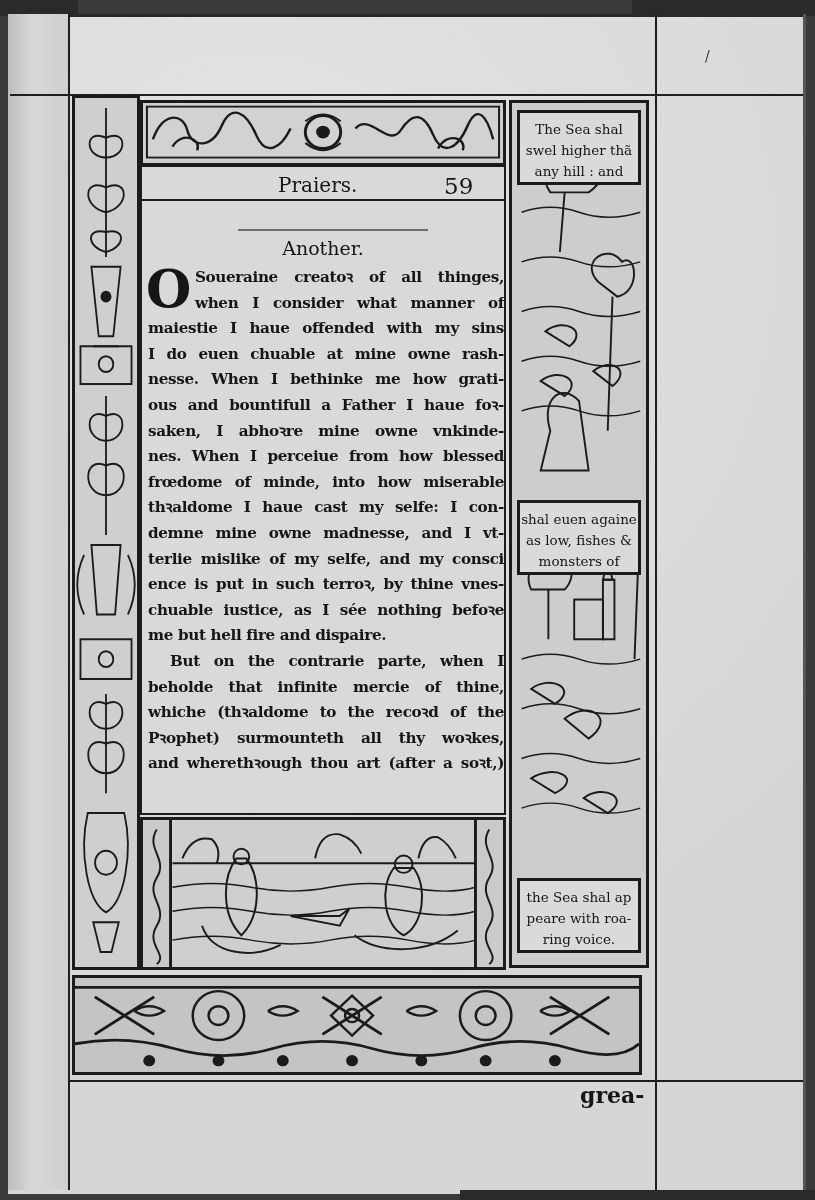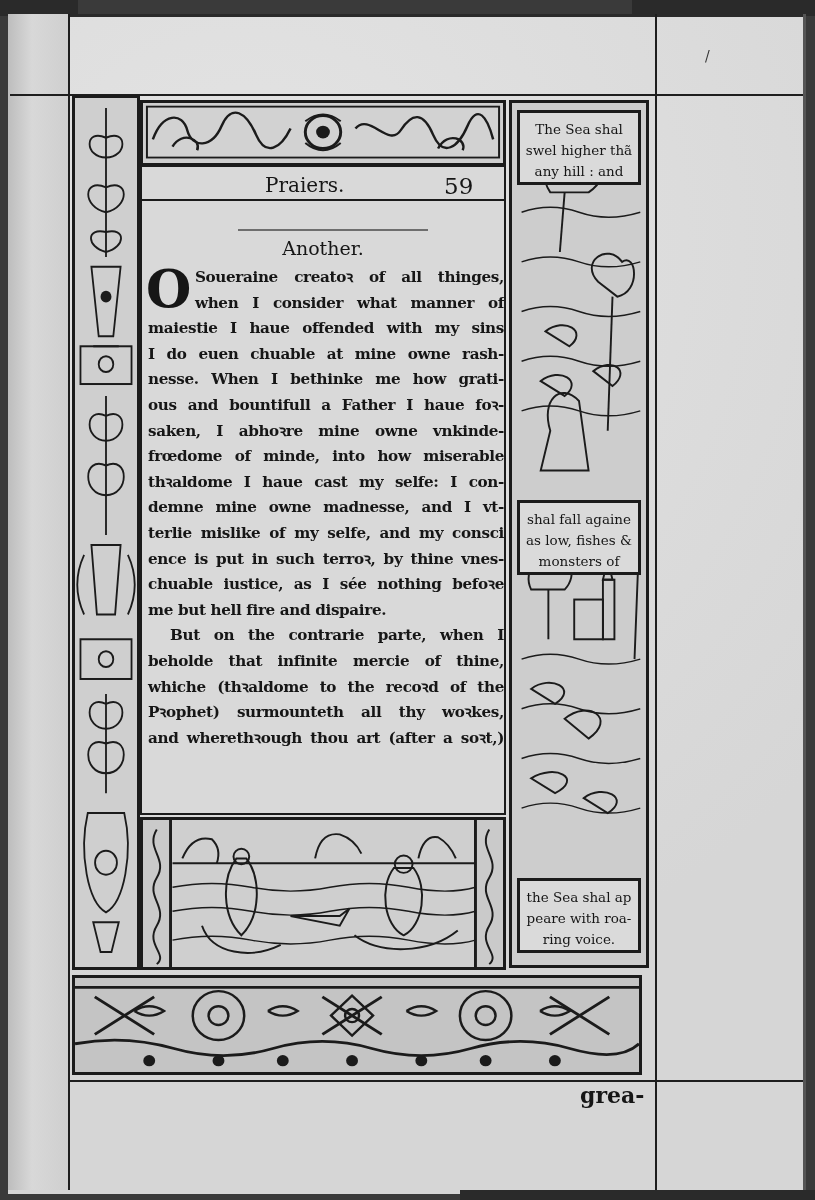--- a/index.html
+++ b/index.html
@@ -21,21 +21,21 @@
     .page { position:absolute; left:72px; top:95px; width:570px; height:985px; }
 
     
     .woodcut { position:absolute; background:#cfcfcf; border:3px solid #1b1b1b; overflow:hidden; }
     .woodcut svg { display:block; width:100%; height:100%; }
 
     .text-frame { position:absolute; left:68px; top:70px; width:366px; height:650px;
       background:#d9d9d9; border:2px solid #1b1b1b; }
     .running-head { position:absolute; left:0; top:0; width:100%; height:34px;
       border-bottom:2px solid #1b1b1b; }
-    .running-title { position:absolute; left:123px; top:6px; font-family:"DejaVu Serif",serif;
+    .running-title { position:absolute; left:136px; top:6px; font-family:"DejaVu Serif",serif;
       font-size:20px;text-align:center; }
     .folio { position:absolute; left:302px; top:6px; font-family:"DejaVu Serif",serif;
       font-size:23px; }
     .head-rule { position:absolute; left:96px; top:62px; width:190px; height:2px; background:#6e6e6e; }
     .heading { position:absolute; left:0; width:100%; top:70px; text-align:center;
       font-family:"DejaVu Serif",serif; font-size:19px; }
     .body-text { position:absolute; left:6px; top:98px; width:356px;
       font-family:"DejaVu Serif",serif; font-weight:bold; font-size:15.2px; line-height:25.6px;
       letter-spacing:-0.35px; text-align:justify; }
     .body-text .line { display:block; white-space:nowrap; text-align-last:justify; }
@@ -127,20 +127,21 @@
     <div class="body-text">
       <div>
         <span class="initial">O</span>
         <span class="line">Soueraine creatoꝛ of all thinges,</span>
         <span class="line">when I consider what manner of</span>
         <span class="line">maiestie I haue offended with my sins</span>
         <span class="line">I do euen chuable at mine owne rash-</span>
         <span class="line">nesse. When I bethinke me how grati-</span>
         <span class="line">ous and bountifull a Father I haue foꝛ-</span>
         <span class="line">saken, I abhoꝛre mine owne vnkinde-</span>
+        <span class="line">nes. When I perceiue from how blessed</span>
         <span class="line">frœdome of minde, into how miserable</span>
         <span class="line">thꝛaldome I haue cast my selfe: I con-</span>
         <span class="line">demne mine owne madnesse, and I vt-</span>
         <span class="line">terlie mislike of my selfe, and my consci</span>
         <span class="line">ence is put in such terroꝛ, by thine vnes-</span>
         <span class="line">chuable iustice, as I sée nothing befoꝛe</span>
         <span class="line" style="text-align-last:left;">me but hell fire and dispaire.</span>
       </div>
       <div>
         <span class="line indent">But on the contrarie parte, when I</span>
@@ -214,21 +215,21 @@
           <path d="M75 700 C95 685,125 700,100 715 Z"></path>
         </g>
       </svg>
     </div>
     <div class="caption" style="left:8px;top:10px;width:124px;height:75px;">
       <div>The Sea shal</div>
       <div>swel higher thã</div>
       <div>any hill : and</div>
     </div>
     <div class="caption" style="left:8px;top:400px;width:124px;height:75px;">
-      <div>shal fall againe</div>
+      <div>shal euen againe</div>
       <div>as low, fishes &amp;</div>
       <div>monsters of</div>
     </div>
     <div class="caption" style="left:8px;top:778px;width:124px;height:75px;">
       <div>the Sea shal ap</div>
       <div>peare with roa-</div>
       <div>ring voice.</div>
     </div>
   </div>
 

